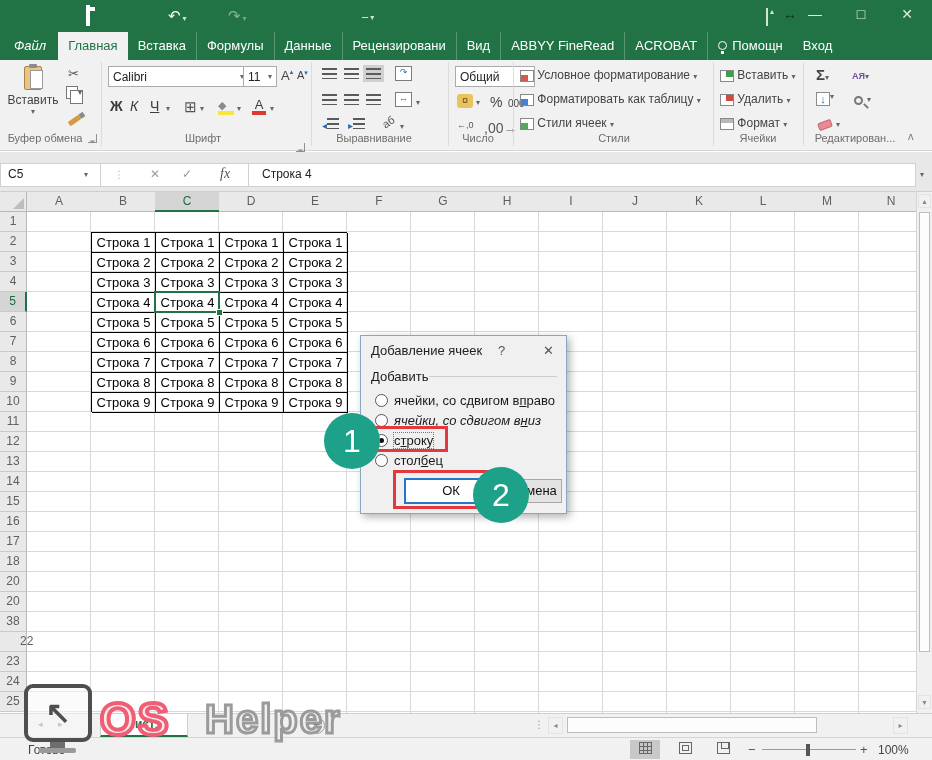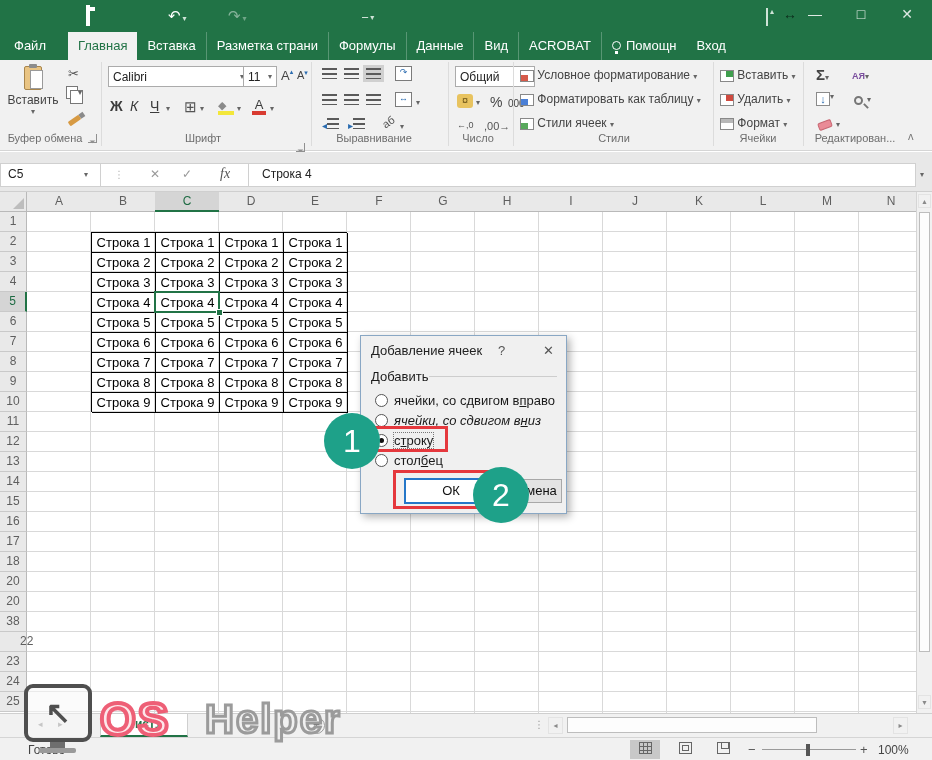--- a/index.html
+++ b/index.html
@@ -16,21 +16,21 @@
   .qat-dd { font-size:8px; color:#cfe3d7; margin-left:2px; }
   .dim { opacity:.45; }
   .winctl { top:6px; color:#dfe9e3; font-size:14px; width:22px; text-align:center; }
   .ribbon-box-icon { width:14px; height:12px; border:1px solid #cfe3d7; position:relative; }
   .ribbon-box-icon::after { content:"▴"; position:absolute; left:3px; top:-2px; font-size:8px; color:#cfe3d7; }
 
   
   #tabrow { left:0; top:32px; width:932px; height:28px; background:#217346; display:flex; align-items:stretch; }
   .rtab { color:#fff; font-size:13px; padding:6px 10px 0 10px; white-space:nowrap; border-right:1px solid rgba(255,255,255,.25); }
   .rtab:first-child { border-left:none; }
-  .rtab.file { padding:6px 22px 0 14px; border-right:none; }
+  .rtab.file { padding:6px 12px 0 14px; border-right:none;font-style:italic; }
   .rtab.active { background:#f1f1f1; color:#217346; border-right:none; }
   .rtab.plain { border-right:none; }
   .bulb { display:inline-block; width:9px; height:9px; border:1.5px solid #fff; border-radius:50%; margin-right:5px; position:relative; top:0px; }
   .bulb::after { content:""; position:absolute; left:2px; top:9px; width:3px; height:3px; background:#fff; }
 
   
   #ribbon { left:0; top:60px; width:932px; height:91px; background:#f1f1f1; border-bottom:1px solid #d5d5d5; }
   .rsep { top:2px; width:1px; height:84px; background:#dcdcdc; }
   .grp-label { font-size:11px; color:#6d6d6d; text-align:center; }
   .launcher { width:9px; height:9px; border-right:1px solid #909090; border-bottom:1px solid #909090; position:relative; }
@@ -147,24 +147,25 @@
   <div class="abs winctl glyph" style="left:779px; color:#0c2b1b; font-weight:bold;">↔</div>
   <div class="abs winctl glyph" style="left:804px;">—</div>
   <div class="abs winctl glyph" style="left:850px;">□</div>
   <div class="abs winctl glyph" style="left:896px;">✕</div>
 </div>
 
 <div class="abs" id="tabrow">
     <div class="rtab file"><span>Файл</span></div>
     <div class="rtab active"><span>Главная</span></div>
     <div class="rtab"><span>Вставка</span></div>
-    <div class="rtab"><span>Разметка страни</span></div>
     <div class="rtab"><span>Формулы</span></div>
     <div class="rtab"><span>Данные</span></div>
+    <div class="rtab"><span>Рецензировани</span></div>
     <div class="rtab"><span>Вид</span></div>
+    <div class="rtab"><span>ABBYY FineRead</span></div>
     <div class="rtab"><span>ACROBAT</span></div>
     <div class="rtab plain"><span class="bulb"></span><span>Помощн</span></div>
     <div class="rtab plain"><span>Вход</span></div>
   </div>
 
 <div class="abs" id="ribbon">
 
   <div class="abs" style="left:6px; top:4px; width:54px; height:66px; text-align:center;">
     <div class="clipboard" style="margin:2px auto 3px;"></div>
     <div class="rbtn-txt">Вставить</div>
@@ -226,21 +227,21 @@
 
   <div class="abs combo" style="left:455px; top:6px; width:80px; height:21px;">
     <span>Общий</span>
       <span class="dd glyph">▾</span>
   </div>
   <div class="abs" style="left:457px; top:34px; width:16px; height:14px; background:#e8c35f; border-radius:3px; text-align:center; font-size:11px; color:#6c5418;"><span class="glyph">¤</span></div>
   <div class="abs dd glyph" style="left:476px; top:38px;">▾</div>
   <div class="abs" style="left:490px; top:34px; font-size:14px; color:#444;">%</div>
   <div class="abs" style="left:508px; top:38px; font-size:10px; color:#444;">000</div>
   <div class="abs glyph" style="left:457px; top:60px; font-size:9px; color:#555;">←,0</div>
-  <div class="abs glyph" style="left:484px; top:60px; font-size:11px; color:#555;">,00→</div>
+  <div class="abs glyph" style="left:484px; top:60px; font-size:14px; color:#555;">,00→</div>
   <div class="abs grp-label" style="left:450px; top:72px; width:56px;">Число</div>
   <div class="abs launcher" style="left:500px; top:74px;"></div>
   <div class="abs rsep" style="left:513px;"></div>
 
   <div class="abs" style="left:520px; top:8px;">
     <span class="mini-tbl" style="display:inline-block; vertical-align:middle;"><span class="accent" style="background:#d65a4a;"></span></span>
     <span class="rbtn-txt">Условное форматирование</span>
     <span class="dd glyph">▾</span>
   </div>
   <div class="abs" style="left:520px; top:32px;">

